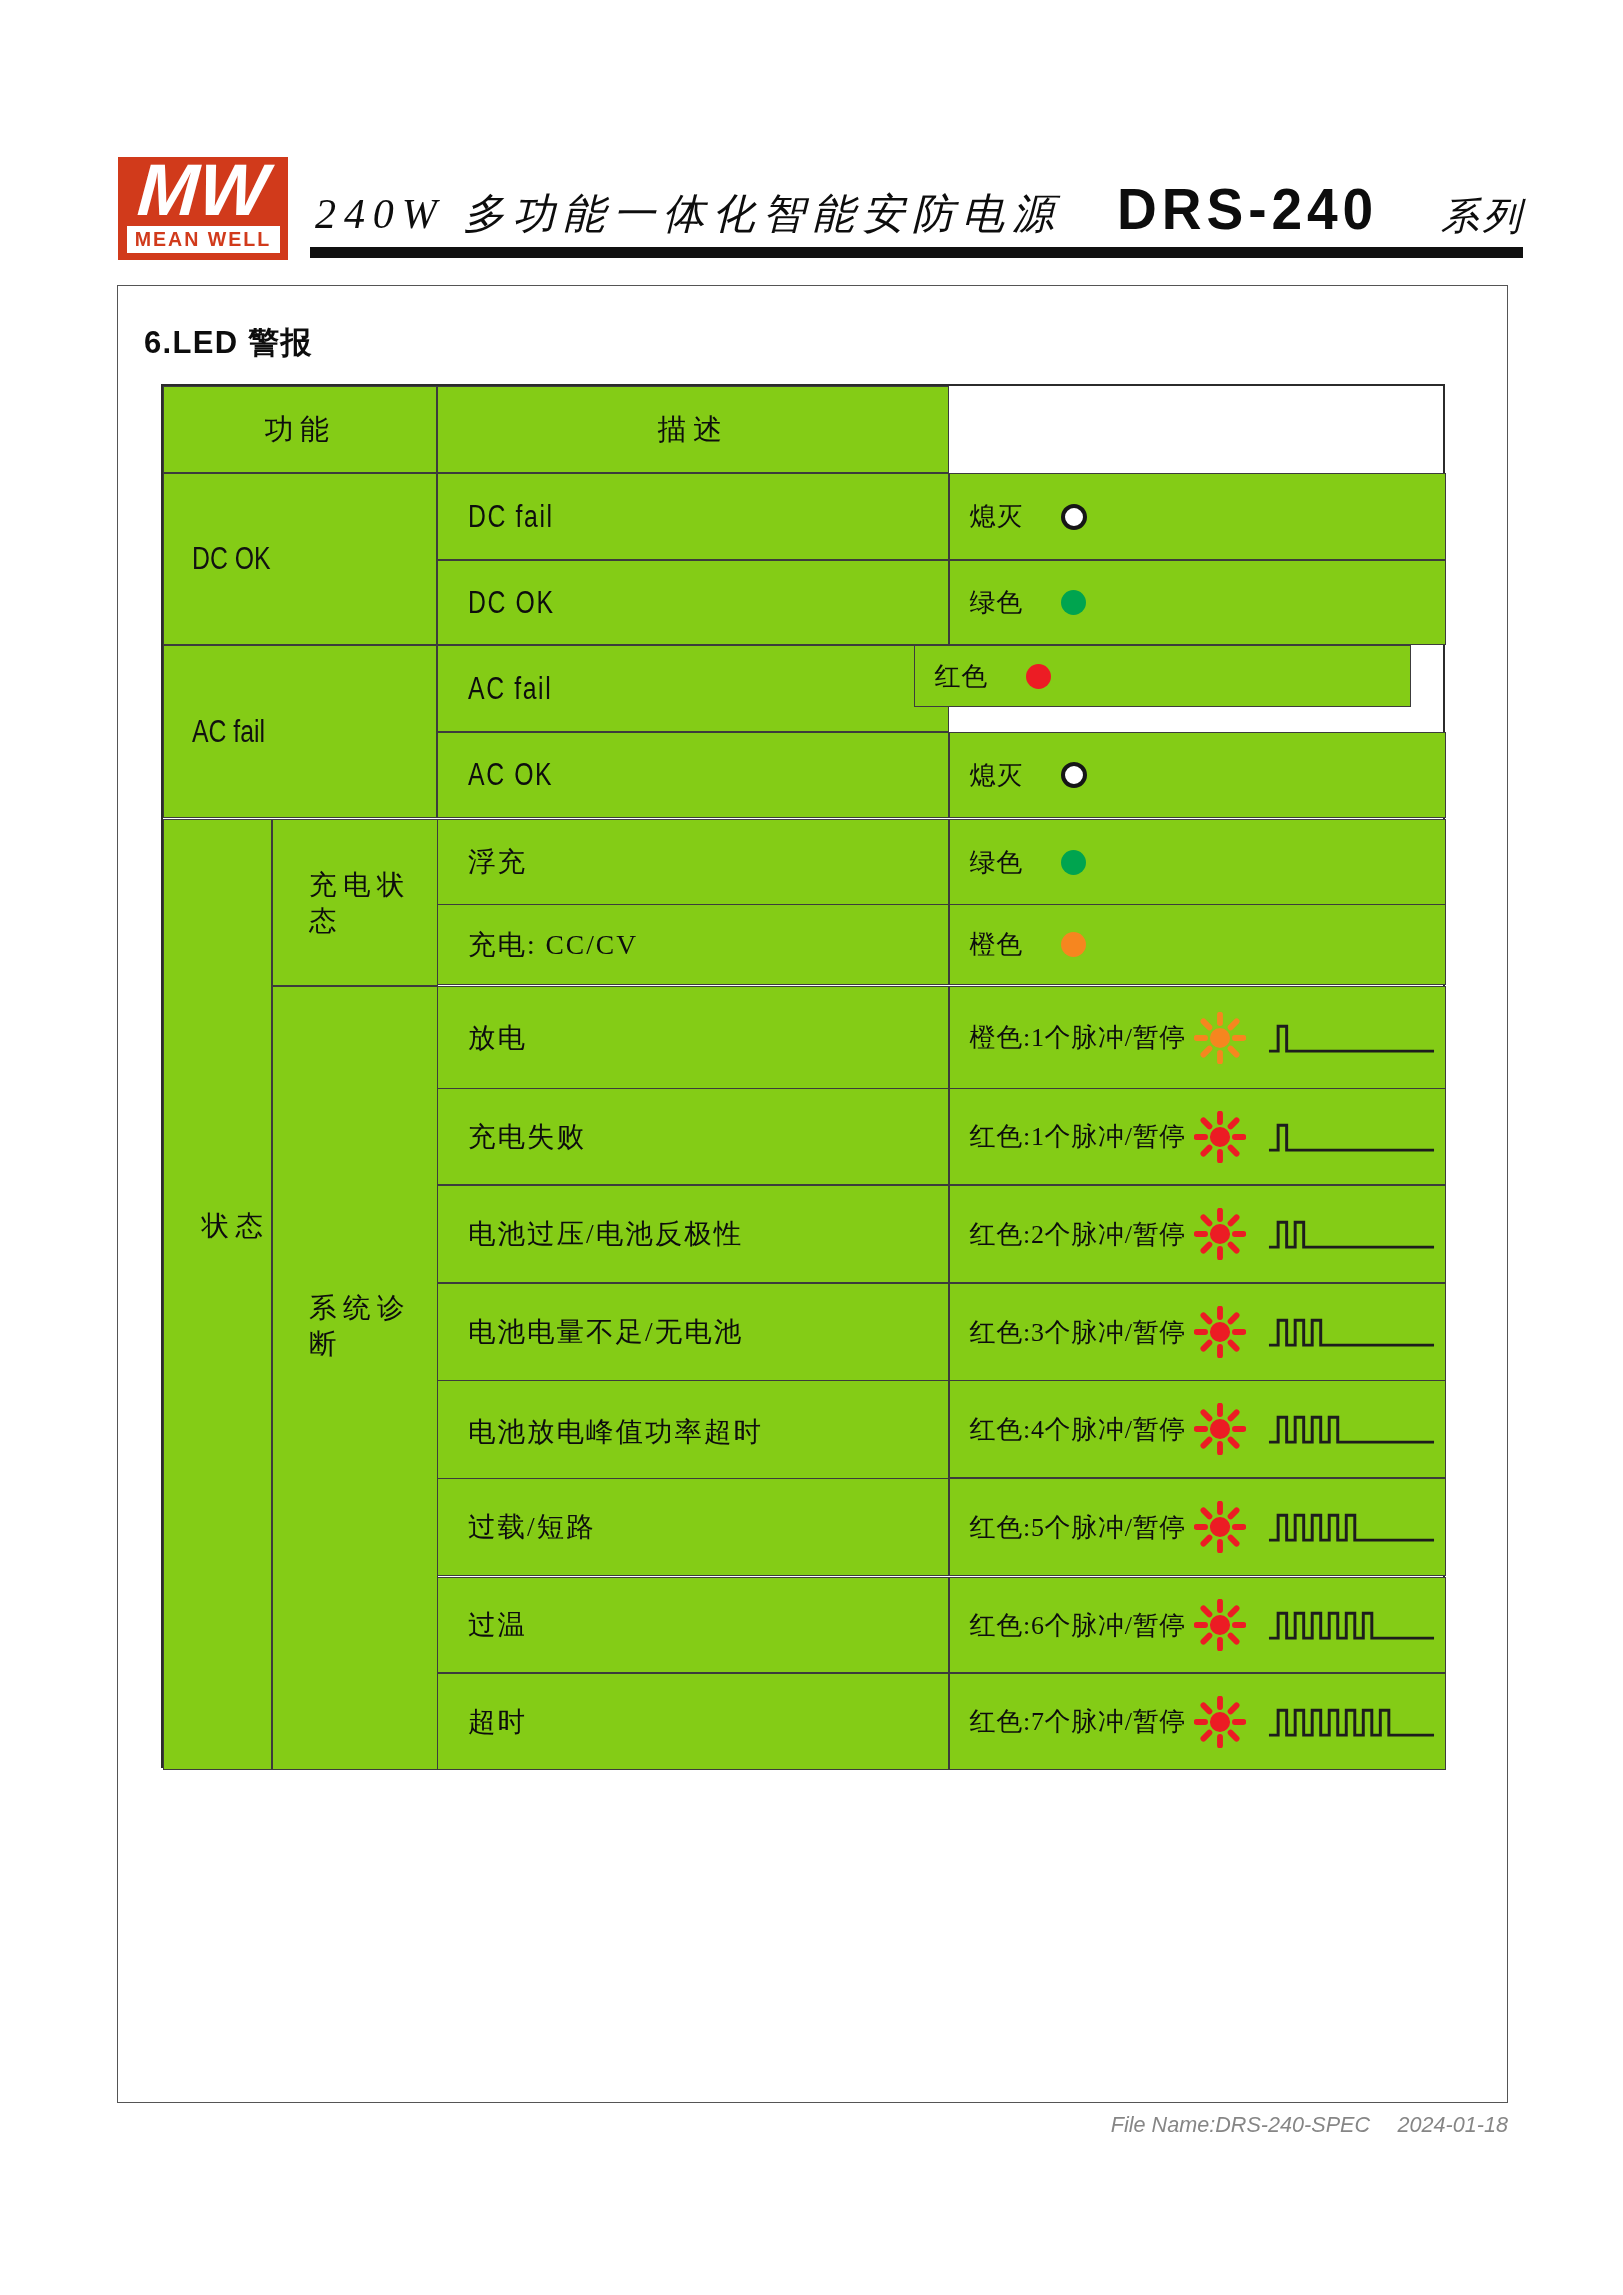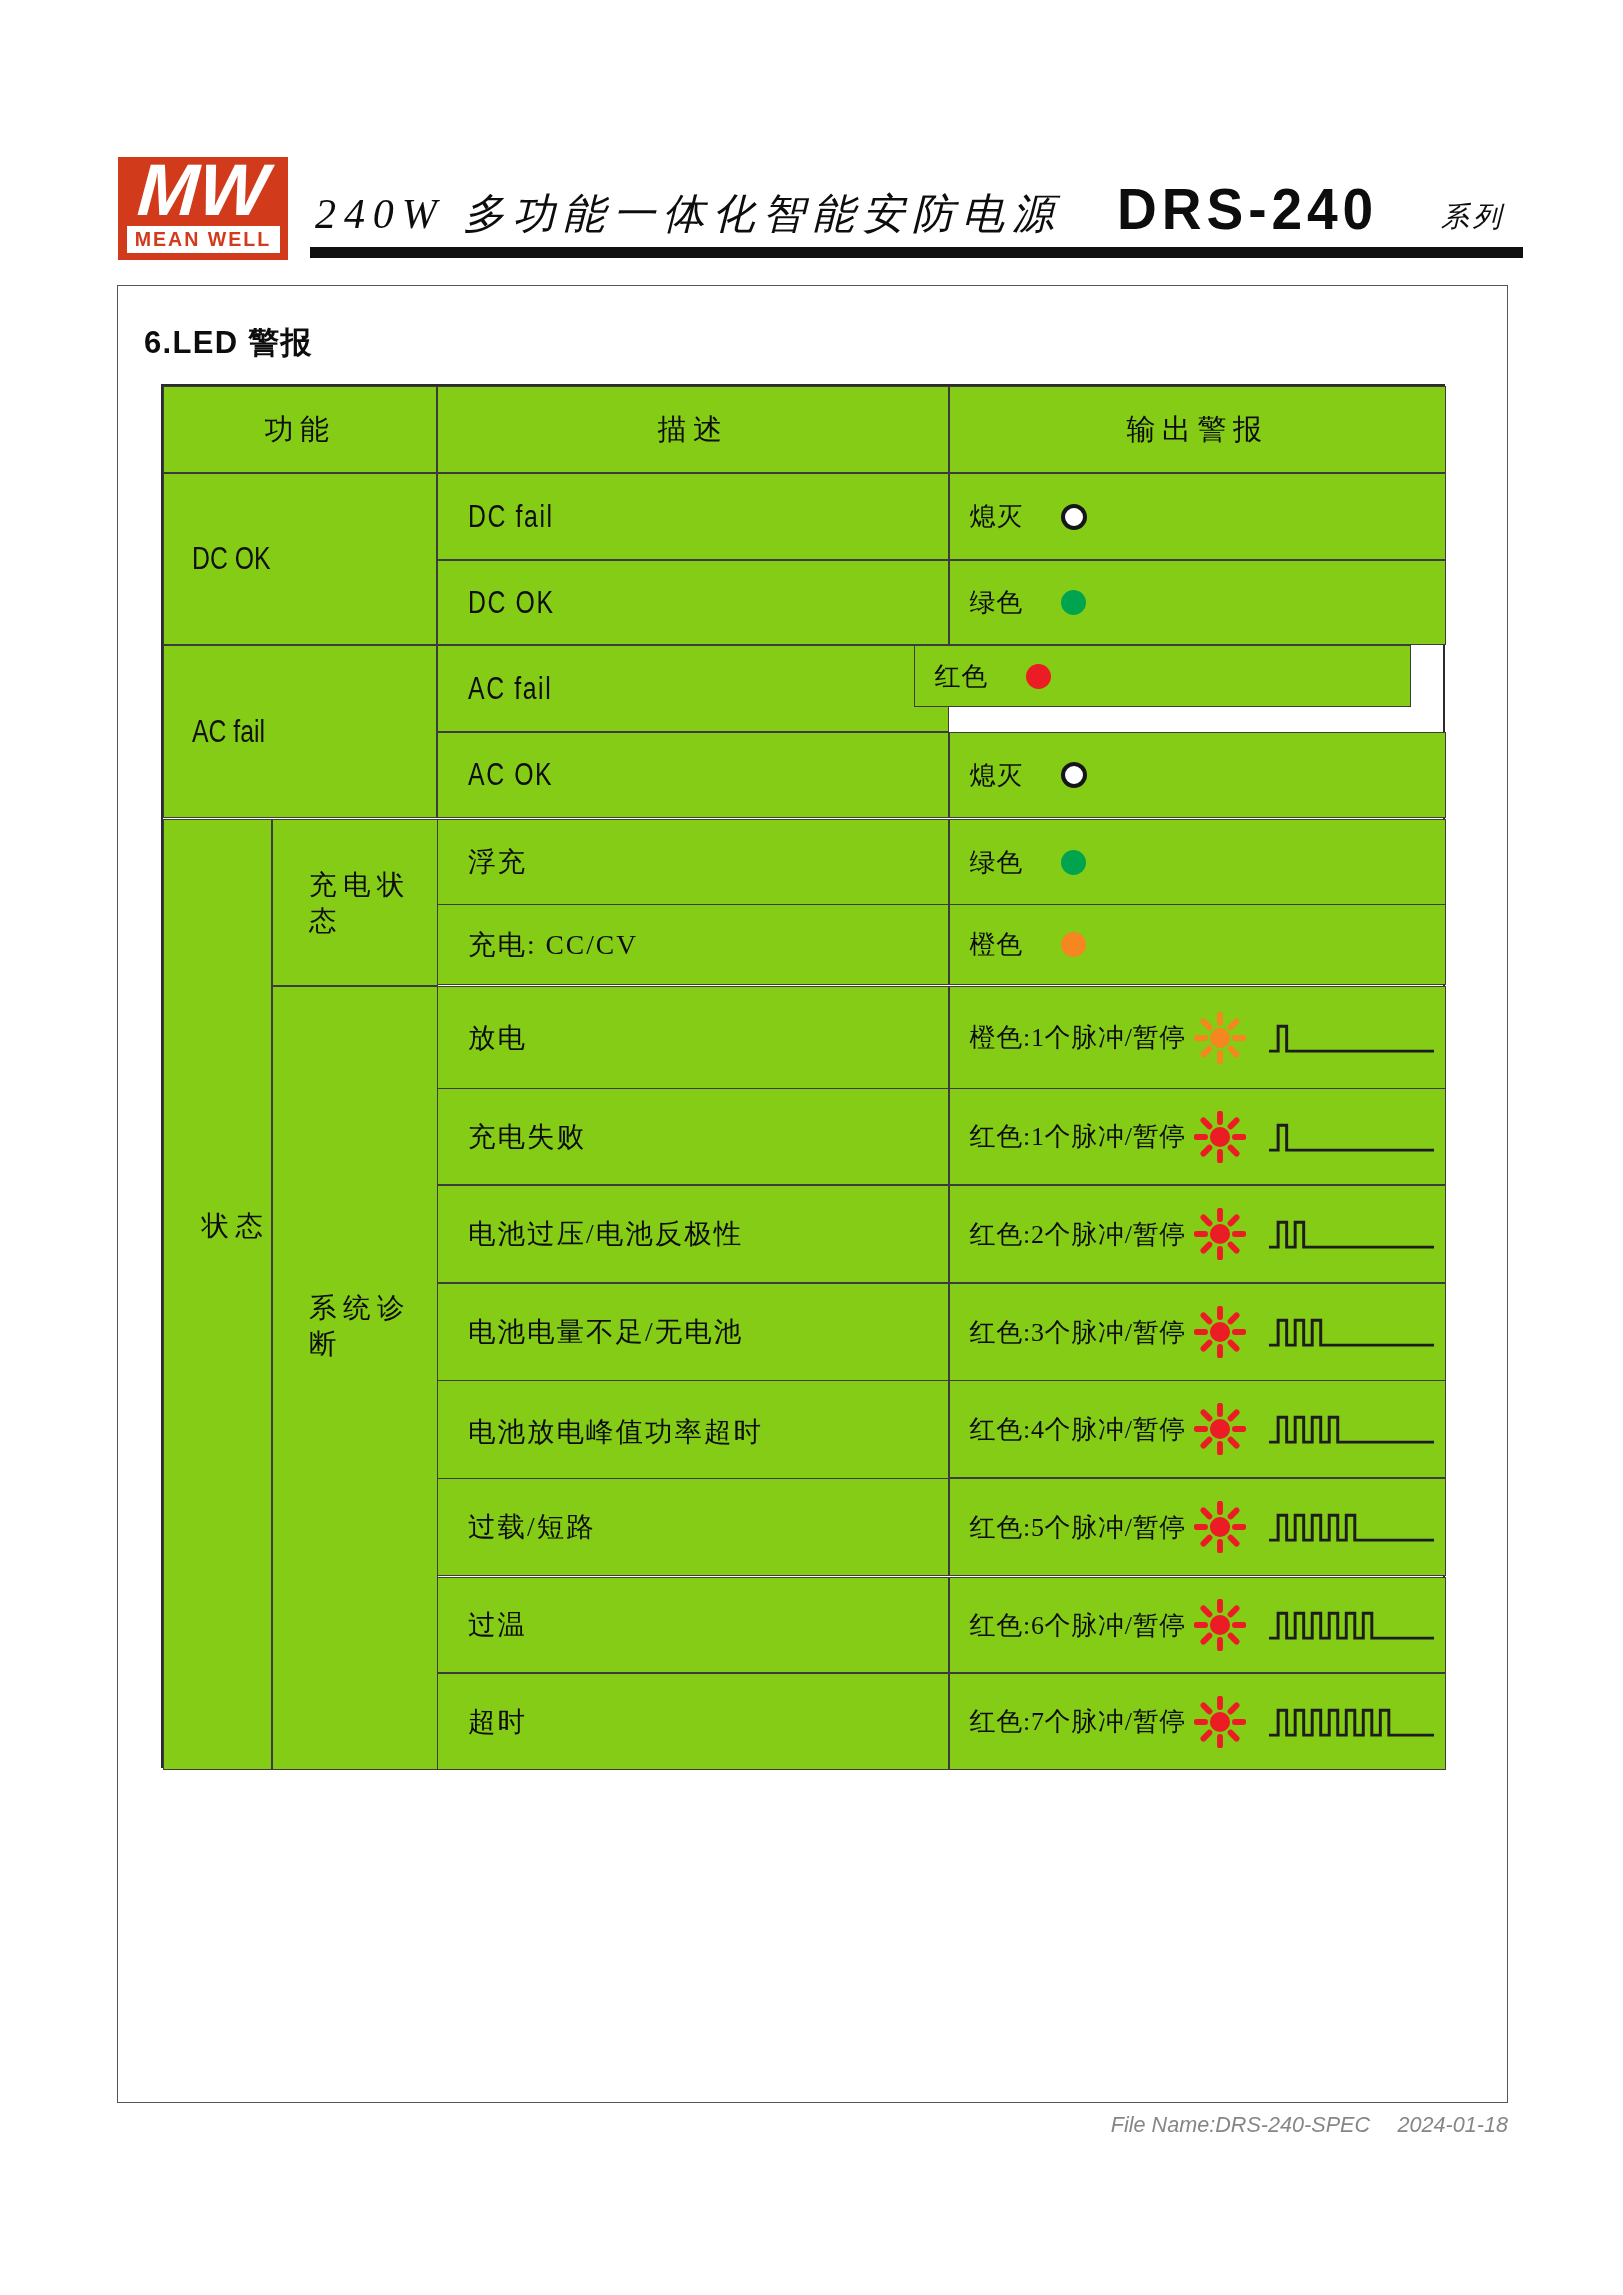--- a/index.html
+++ b/index.html
@@ -15,21 +15,21 @@
               display:flex;align-items:center;justify-content:center;}
   .logo-brand{color:#d13a1b;font-weight:bold;font-size:19.6px;letter-spacing:2px;
               font-family:"Liberation Sans",sans-serif;}
 
   .title-cn{position:absolute;left:315px;top:191px;line-height:46px;font-size:42px;
             font-style:italic;letter-spacing:7.9px;font-family:"Liberation Serif",serif;
             white-space:nowrap;color:#0d0d0d;}
   .model{position:absolute;left:1117px;top:181px;line-height:56px;font-size:58px;font-weight:bold;
          letter-spacing:5.2px;font-family:"Liberation Sans",sans-serif;transform:scaleX(.95);
          transform-origin:left center;color:#0d0d0d;}
-  .series{position:absolute;left:1441px;top:196px;line-height:41px;font-size:28px;font-style:italic;
+  .series{position:absolute;left:1441px;top:196px;line-height:41px;font-size:38px;font-style:italic;
           letter-spacing:3.9px;font-family:"Liberation Serif",serif;color:#0d0d0d;}
   .bar{position:absolute;left:310px;top:247px;width:1213px;height:10.5px;background:#101010;}
 
   
   .frame{position:absolute;left:117px;top:285px;width:1391px;height:1818px;
          border:1.3px solid #555;box-sizing:border-box;background:#fff;}
   .section-title{position:absolute;left:144px;top:322px;font-size:31px;font-weight:bold;
                  letter-spacing:1.3px;font-family:"Liberation Sans",sans-serif;color:#0d0d0d;}
 
   
@@ -81,23 +81,20 @@
   <div class="section-title">6.LED 警报</div>
 
   <div class="tbl">
 
     <div class="cell center cjk th" style="left:0;top:0;width:274px;height:87px">
         <span>功能</span>
       </div>
     <div class="cell center cjk th" style="left:274px;top:0;width:512px;height:87px">
         <span>描述</span>
       </div>
-    <div class="cell center cjk th" style="left:786px;top:0;width:497px;height:87px">
-        <span>输出警报</span>
-      </div>
 
     <div class="cell func-latin" style="left:0;top:87px;width:274px;height:172px">
         <span class="latin-cond">DC OK</span>
       </div>
     <div class="cell func-latin" style="left:0;top:259px;width:274px;height:173px">
         <span class="latin-cond">AC fail</span>
       </div>
     <div class="cell center cjk group" style="left:0;top:433px;width:109px;height:951px">
         <span class="shift-status">状态</span>
       </div>

